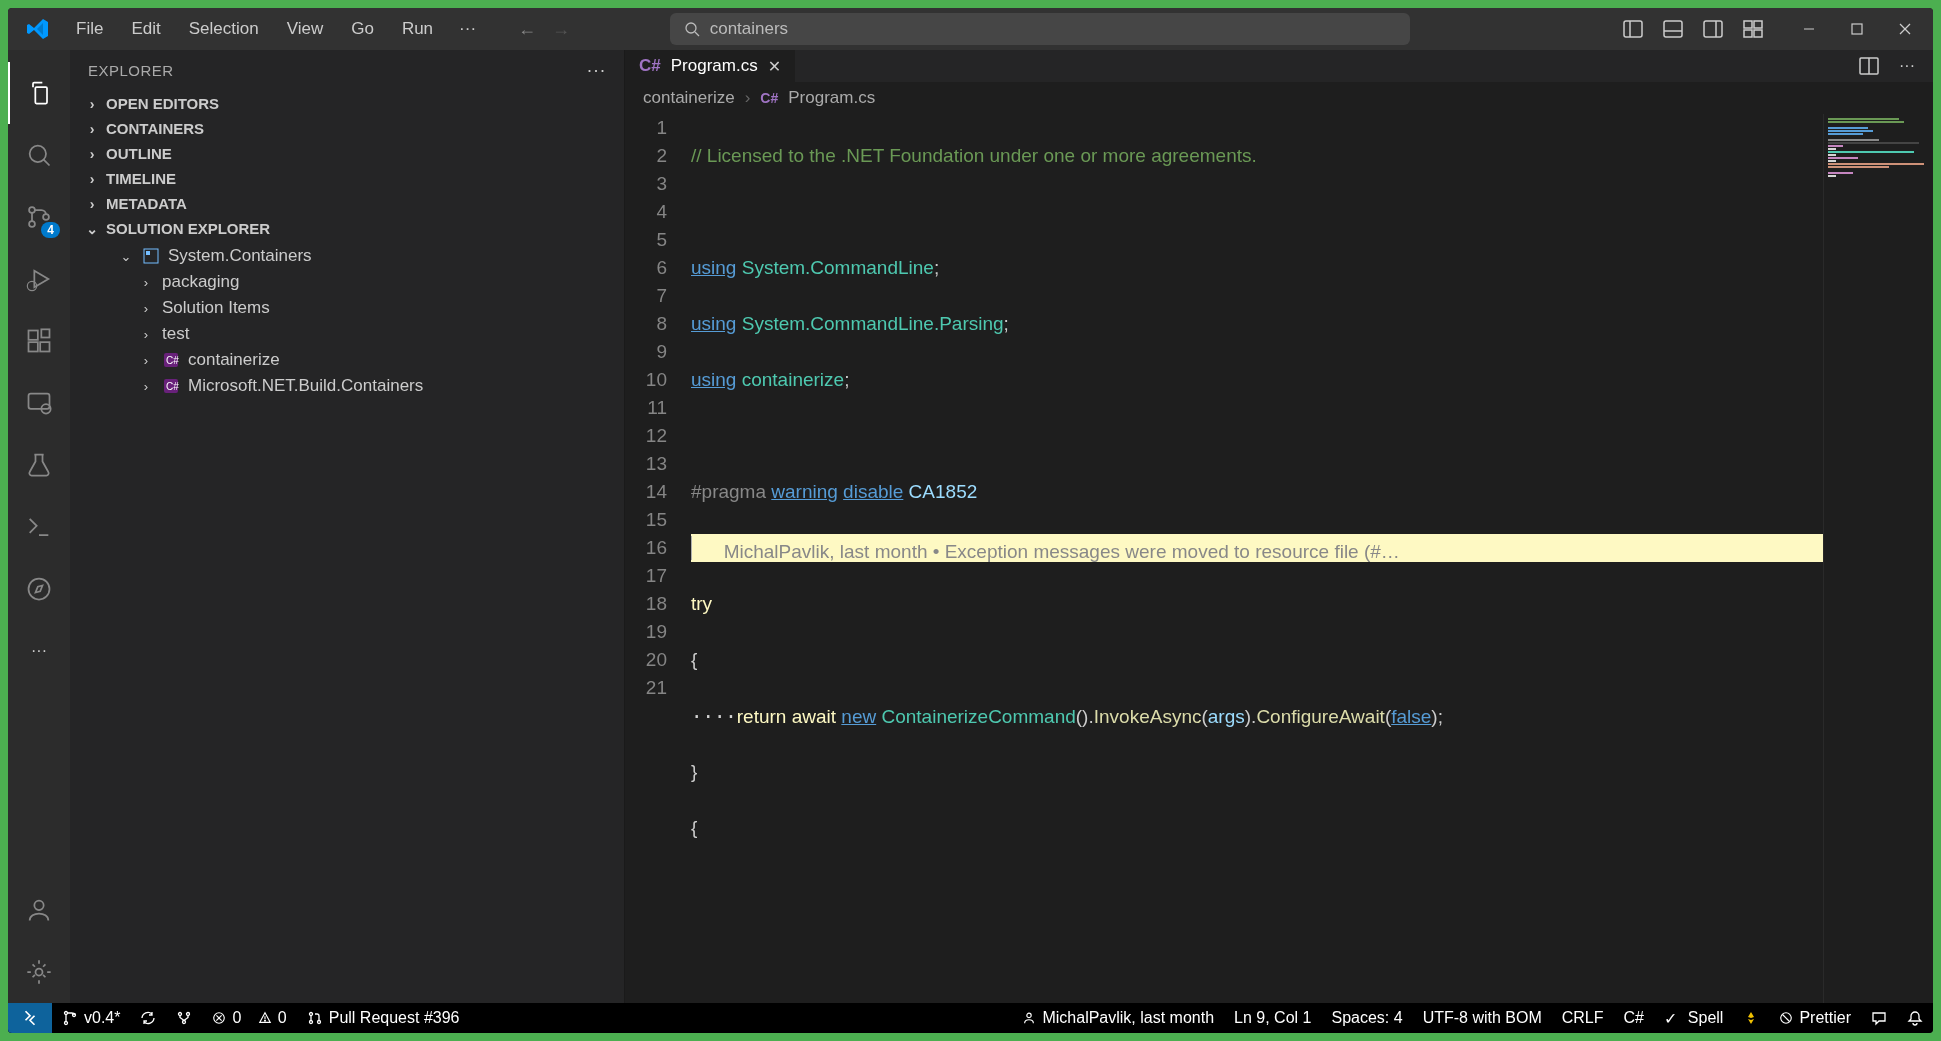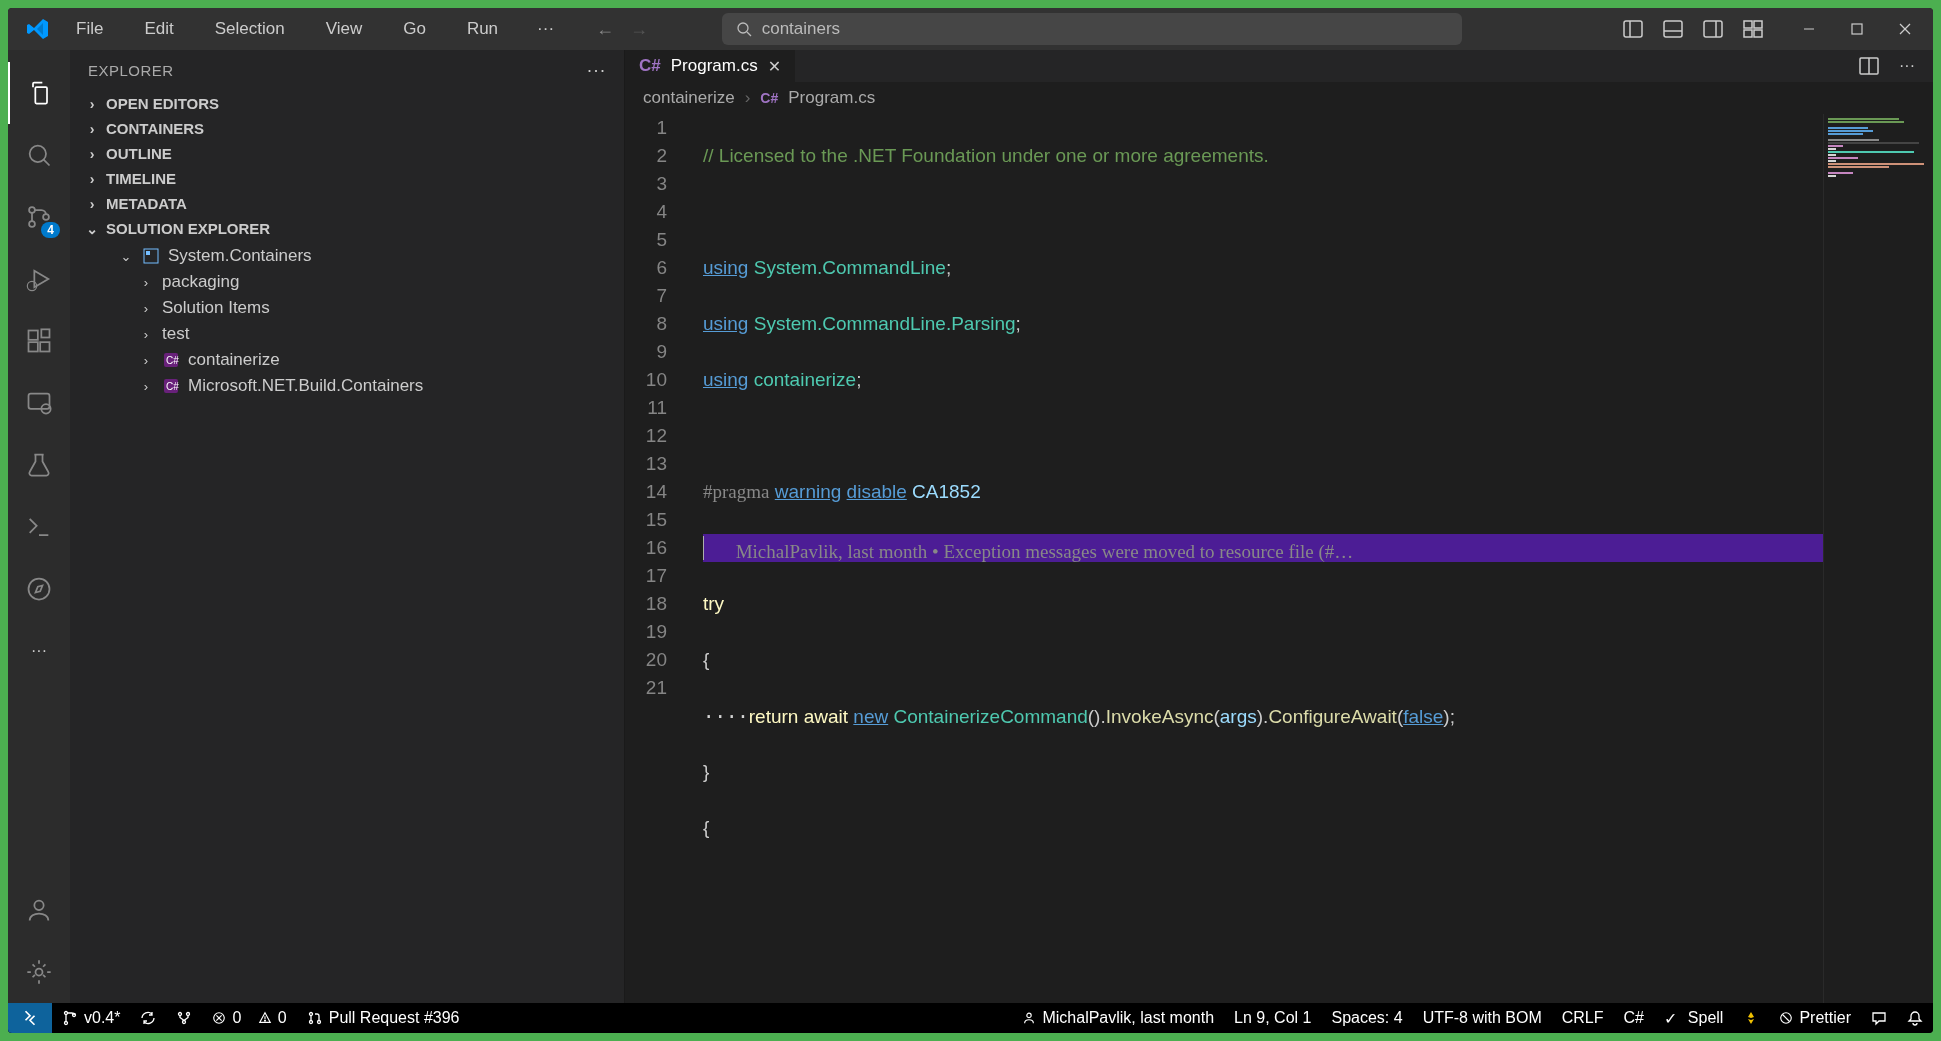--- a/index.html
+++ b/index.html
@@ -1,20 +1,20 @@
 <!DOCTYPE html>
 <html><head>
 <meta charset="utf-8">
 <style>
 * { margin:0; padding:0; box-sizing:border-box; font-family:"Segoe UI",Arial,sans-serif; }
 body { background:#4caf50; width:1941px; height:1041px; overflow:hidden; padding:8px; }
 .win { background:#1e1e1e; width:100%; height:100%; display:flex; flex-direction:column; color:#ccc; border-radius:4px; overflow:hidden; }
 .titlebar { height:42px; background:#323232; display:flex; align-items:center; padding:0 4px; }
 .vscode-logo { width:24px; height:24px; margin:0 14px; }
-.menu-items { display:flex; gap:17px; }
+.menu-items { display:flex; gap:4px; }
 .menu-item { padding:6px 12px; color:#ccc; font-size:17px; cursor:pointer; }
 .menu-ellipsis { padding:6px 10px; color:#ccc; font-size:17px; }
 .nav-arrows { display:flex; gap:16px; margin-left:32px; }
 .nav-arrow { color:#888; font-size:18px; cursor:pointer; }
 .search-box { flex:1; max-width:740px; margin:0 auto; height:32px; background:#464646; border-radius:6px; display:flex; align-items:center; padding:0 14px; color:#bbb; font-size:17px; gap:10px; }
 .layout-icons { display:flex; gap:8px; margin-left:auto; padding:0 8px; }
 .layout-icon { width:32px; height:32px; display:flex; align-items:center; justify-content:center; color:#ccc; cursor:pointer; }
 .win-controls { display:flex; margin-left:8px; }
 .win-ctl { width:48px; height:42px; display:flex; align-items:center; justify-content:center; color:#ccc; cursor:pointer; }
 .body { flex:1; display:flex; overflow:hidden; }
@@ -41,28 +41,28 @@
 .tab-file-icon { color:#a074c4; font-weight:bold; }
 .tab-actions { margin-left:auto; display:flex; gap:6px; padding:0 10px; align-items:center; }
 .tab-act { width:32px; height:32px; display:flex; align-items:center; justify-content:center; color:#ccc; cursor:pointer; }
 .breadcrumb { padding:6px 18px; color:#aaa; font-size:17px; display:flex; align-items:center; gap:10px; }
 .breadcrumb .sep { color:#666; }
 .blame-header { padding:2px 0 2px 66px; color:#888; font-size:17px; }
 .code-area { flex:1; display:flex; font-family:Consolas,"Courier New",monospace; font-size:19px; line-height:28px; position:relative; }
 .gutter { width:62px; text-align:right; padding-right:20px; color:#858585; user-select:none; }
 .gutter .ln { height:28px; }
 .code { flex:1; padding-left:4px; white-space:pre; position:relative; }
-.code .line { height:28px;margin-left:12px; }
+.code .line { height:28px; }
 .c-comment { color:#6a9955; }
 .c-keyword { color:#569cd6;text-decoration:underline; }
 .c-keyword2 { color:#fef9c3; }
 .c-type { color:#4ec9b0; }
 .c-func { color:#dcdcaa; }
 .c-var { color:#9cdcfe; }
-.c-gray { color:#888;font-family:Liberation Serif, serif; }
+.c-gray { color:#888; }
 .c-dot { color:#d4d4d4; font-family:Consolas,monospace; }
 .minimap { position:absolute; top:0; right:0; width:110px; height:100%; background:#1e1e1e; border-left:1px solid #2a2a2a; padding:4px; }
 .mm-line { height:2px; margin-bottom:1px; }
 .cursor-line { position:absolute; width:1px; height:24px; background:#aeafad; animation:blink 1s step-end infinite; }
 @keyframes blink { 50% { opacity:0; } }
 .hscroll { height:10px; background:#1e1e1e; position:relative; }
 .statusbar { height:30px; background:#000000; display:flex; align-items:center; color:#fff; font-size:16px; }
 .sb-remote { width:44px; height:30px; background:#0e639c; display:flex; align-items:center; justify-content:center; }
 .sb-item { padding:0 10px; display:flex; align-items:center; gap:6px; cursor:pointer; height:30px; }
 .sb-spacer { flex:1; }
@@ -346,21 +346,21 @@
             <div class="ln">21</div>
         </div>
         <div class="code">
 <div class="line"><span class="c-comment">// Licensed to the .NET Foundation under one or more agreements.</span></div>
 <div class="line"></div>
 <div class="line"><span class="c-keyword">using</span> <span class="c-type">System.CommandLine</span>;</div>
 <div class="line"><span class="c-keyword">using</span> <span class="c-type">System.CommandLine.Parsing</span>;</div>
 <div class="line"><span class="c-keyword">using</span> <span class="c-type">containerize</span>;</div>
 <div class="line"></div>
 <div class="line"><span class="c-gray">#pragma</span> <span class="c-keyword">warning</span> <span class="c-keyword">disable</span> <span class="c-var">CA1852</span></div>
-<div class="line" style="background:#4c1d95;"><span class="cursor-line" style="position:relative;display:inline-block;top:2px"></span>      <span class="c-gray">MichalPavlik, last month • Exception messages were moved to resource file (#…</span></div>
+<div class="line" style="background:#fef9c3;"><span class="cursor-line" style="position:relative;display:inline-block;top:2px"></span>      <span class="c-gray">MichalPavlik, last month • Exception messages were moved to resource file (#…</span></div>
 <div class="line"><span class="c-keyword2">try</span></div>
 <div class="line">{</div>
 <div class="line"><span class="c-dot">····</span><span class="c-keyword2">return</span> <span class="c-keyword2">await</span> <span class="c-keyword">new</span> <span class="c-type">ContainerizeCommand</span>().<span class="c-func">InvokeAsync</span>(<span class="c-var">args</span>).<span class="c-func">ConfigureAwait</span>(<span class="c-keyword">false</span>);</div>
 <div class="line">}</div>
 <div class="line">{</div>
 
 
 
 
 

